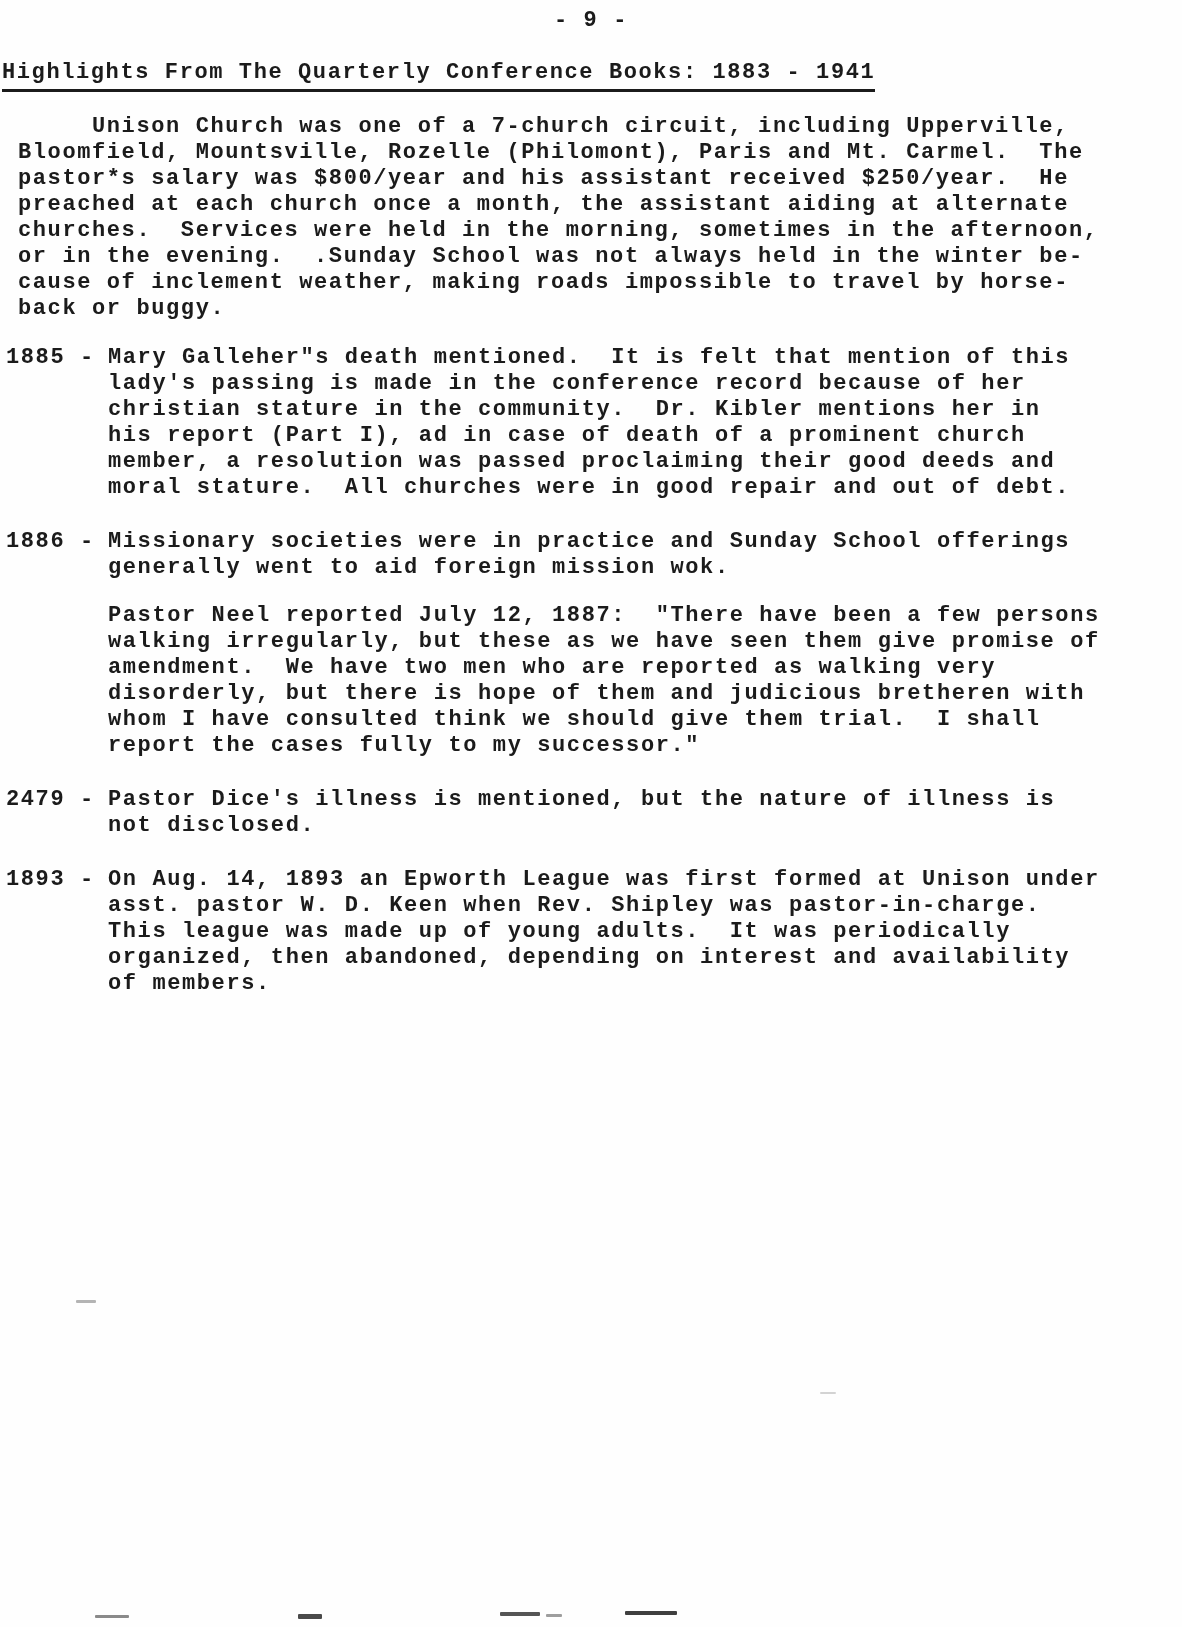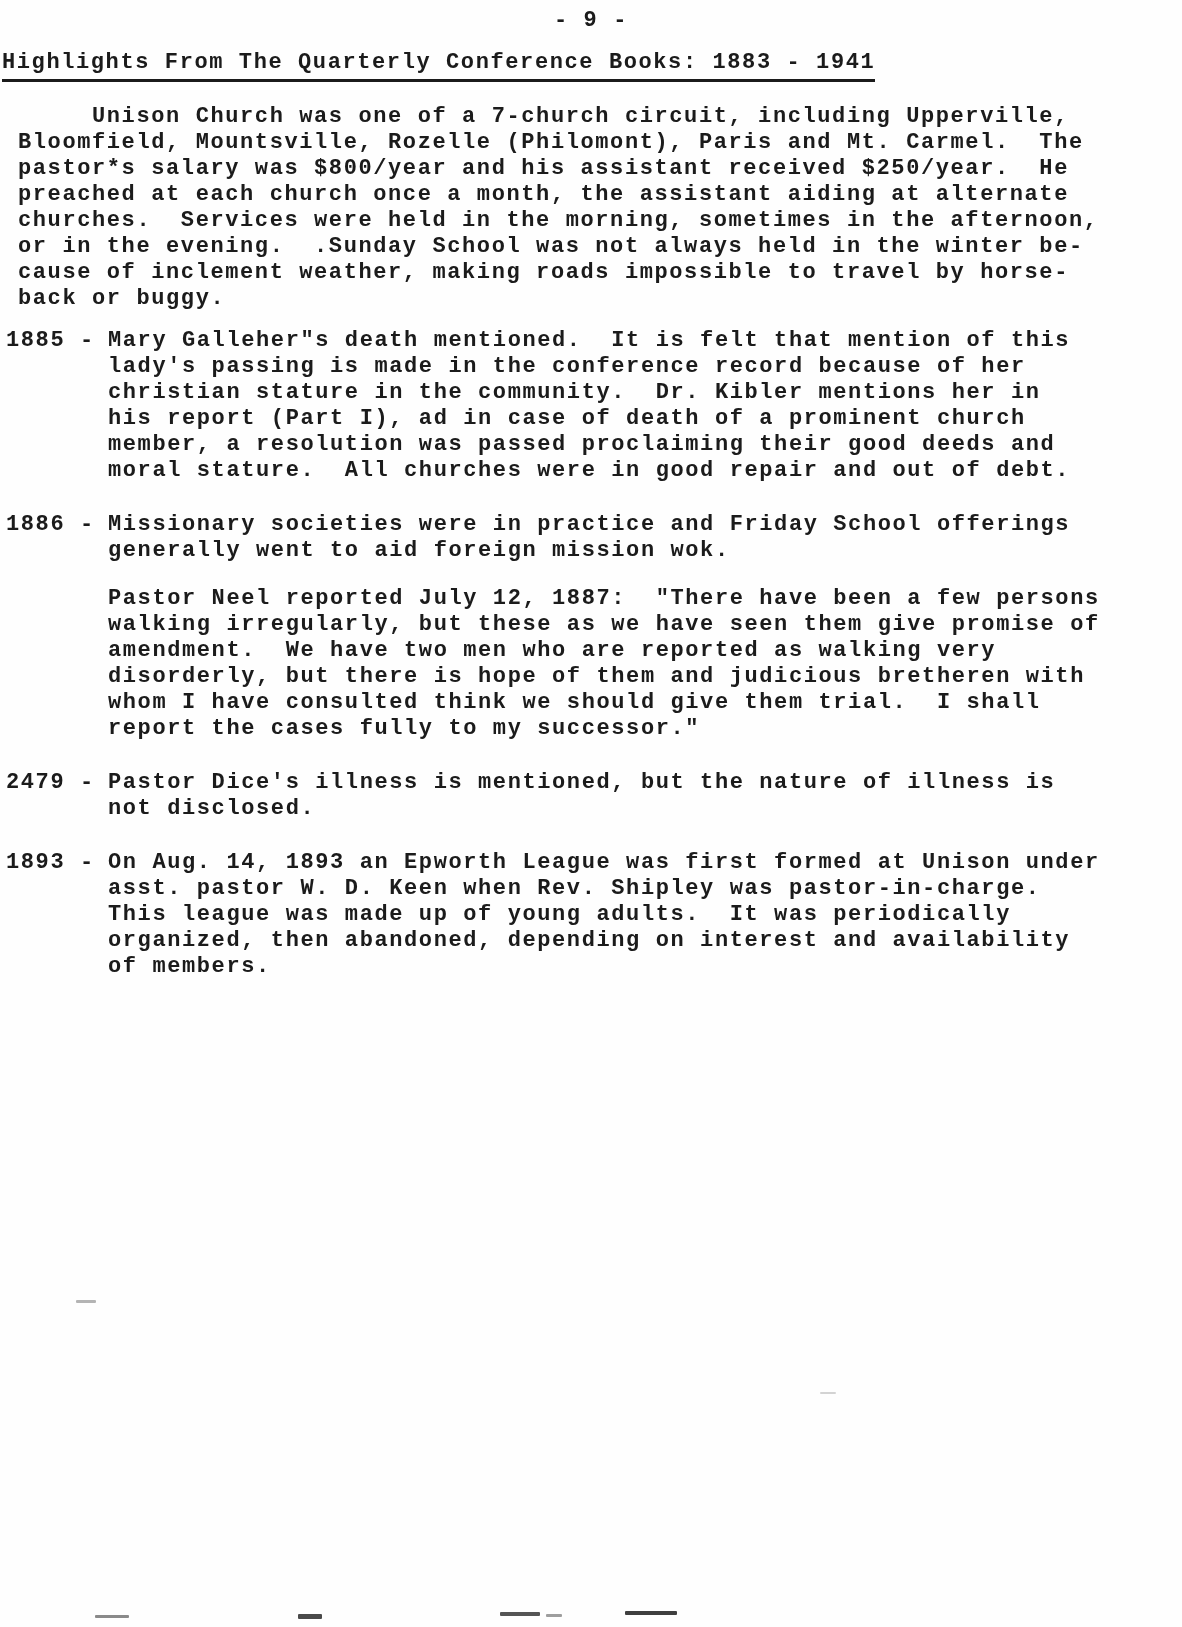--- a/index.html
+++ b/index.html
@@ -11,28 +11,28 @@
     font-family:"Liberation Mono","DejaVu Sans Mono",monospace;
     font-weight:700;
     font-size:22px;
     line-height:26px;
     letter-spacing:1.6px;
     position:relative;
     overflow:hidden;
   }
   .page-number { text-align:center; padding-top:8px; }
   .part-title  { text-align:center; margin-top:76px; }
-  .heading-wrap { margin-top:16px; padding-left:2px;font-family:Liberation Mono, monospace; }
+  .heading-wrap { margin-top:26px; padding-left:2px;font-family:Liberation Mono, monospace; }
   .heading {
     display:inline-block;
     border-bottom:3px solid currentColor;
     padding-bottom:3px;
   }
   .intro { margin-top:22px; padding-left:18px; white-space:pre-wrap; }
-  .entries { margin-top:16px; }
+  .entries { margin-top:23px; }
   .entry { display:flex; margin-bottom:28px; }
   .entry-year {
     flex:0 0 108px; width:108px;
     padding-left:6px; box-sizing:border-box;
   }
   .entry-body { flex:1; }
   .para { white-space:pre-wrap; margin:0 0 22px 0; }
   .para:last-child { margin-bottom:0; }
   .smudge { position:absolute; background:#2a2a2a; border-radius:1px; }
   .s1 { left:95px;  top:1615px; width:34px; height:3px; opacity:.55; }
@@ -67,21 +67,21 @@
 lady's passing is made in the conference record because of her
 christian stature in the community.  Dr. Kibler mentions her in
 his report (Part I), ad in case of death of a prominent church
 member, a resolution was passed proclaiming their good deeds and
 moral stature.  All churches were in good repair and out of debt.</div>
         </div>
       </div>
       <div class="entry">
         <div class="entry-year">1886 -</div>
         <div class="entry-body">
-          <div class="para">Missionary societies were in practice and Friday School offerings
+          <div class="para">Missionary societies were in practice and Sunday School offerings
 generally went to aid foreign mission wok.</div>
           <div class="para">Pastor Neel reported July 12, 1887:  "There have been a few persons
 walking irregularly, but these as we have seen them give promise of
 amendment.  We have two men who are reported as walking very
 disorderly, but there is hope of them and judicious bretheren with
 whom I have consulted think we should give them trial.  I shall
 report the cases fully to my successor."</div>
         </div>
       </div>
       <div class="entry">

